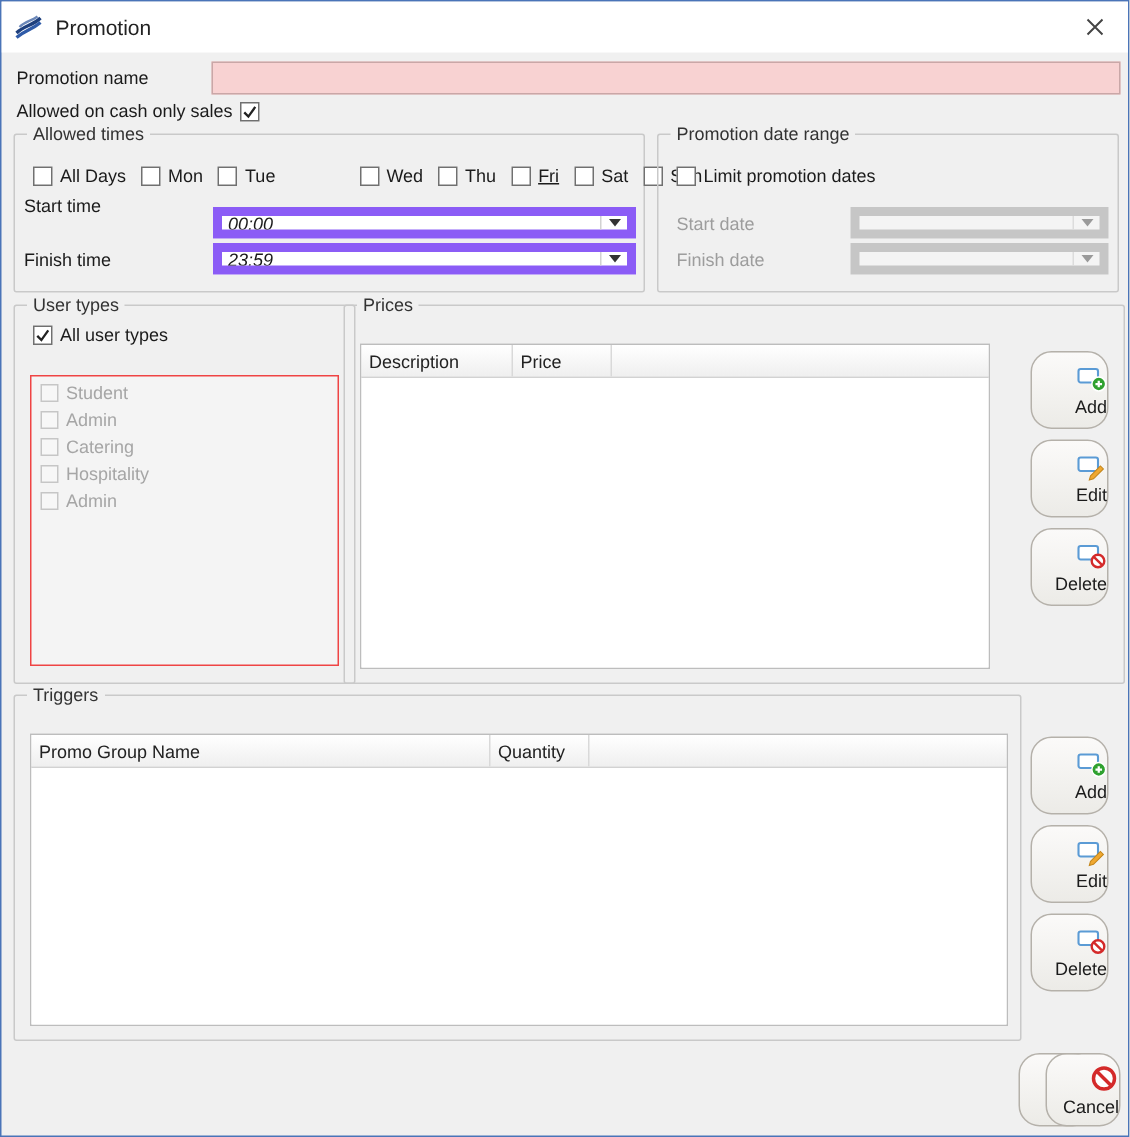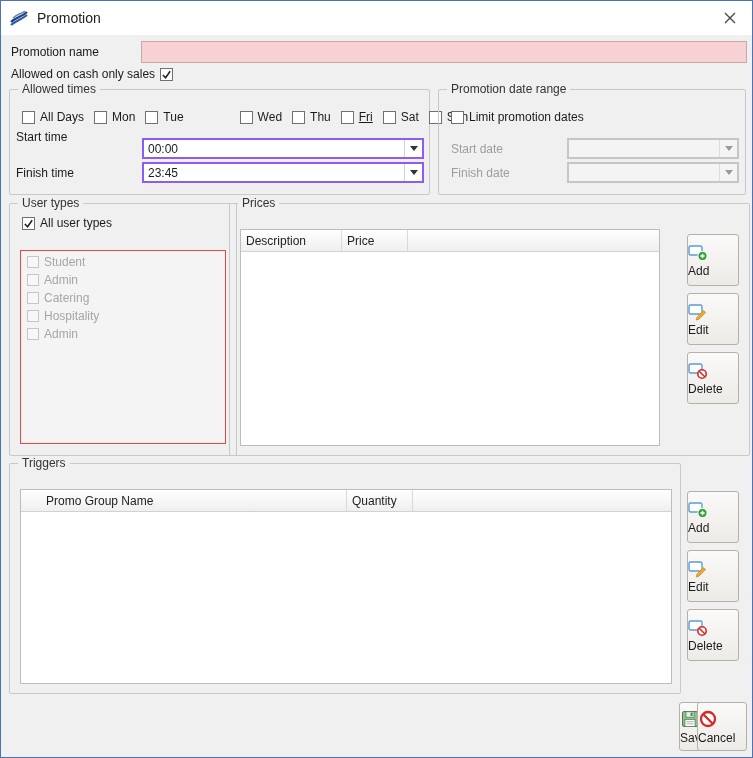--- a/index.html
+++ b/index.html
@@ -21,42 +21,42 @@
   .cb svg { display:none; }
   .cb.checked svg { display:block; }
   .cb.disabled { border-color:#c6c6c6; background:#f7f7f7; }
   .cbrow { position:absolute; display:flex; align-items:center; gap:5px; white-space:nowrap; cursor:default; }
 
   .group { position:absolute; border:1px solid #c9c9c9; border-radius:2px; box-sizing:border-box; }
   .group-label { position:absolute; top:-8px; left:8px; background:#f0f0f0; padding:0 4px; line-height:14px; color:#333; white-space:nowrap; }
 
   .textinput { position:absolute; box-sizing:border-box; height:22px; border:1px solid #c9a7a7; background:#f8d2d2; padding:0 4px; font-family:"Liberation Sans",sans-serif; font-size:12px; outline:none; }
 
-  .combo { position:absolute; box-sizing:border-box; height:21px; background:#fff; border:2px solid #8b5cf6; display:flex; align-items:stretch; }
+  .combo { position:absolute; box-sizing:border-box; height:21px; background:#fff; border:6px solid #8b5cf6; display:flex; align-items:stretch;font-style:italic; }
   .combo .val { flex:1; display:flex; align-items:center; padding-left:4px; overflow:hidden; }
   .combo .dd { width:17px; display:flex; align-items:center; justify-content:center; border-left:1px solid #d2d2d2; cursor:pointer; }
   .combo .dd::after { content:""; width:0; height:0; border-left:4px solid transparent; border-right:4px solid transparent; border-top:5px solid #333; }
   .combo.disabled { background:#f4f4f4; border-color:#c6c6c6; }
   .combo.disabled .dd { border-left-color:#dcdcdc; }
   .combo.disabled .dd::after { border-top-color:#9a9a9a; }
 
   .listbox { position:absolute; box-sizing:border-box; background:#f4f4f4; border:1px solid #ef4444; padding:2px 0; overflow:hidden; }
   .ut-item { display:flex; align-items:center; gap:5px; padding:2px 6px; color:#a6a6a6; }
   .ut-item .cb { width:12px; height:12px; }
 
   .table { position:absolute; box-sizing:border-box; background:#fff; border:1px solid #bdbdbd; display:flex; flex-direction:column; }
   .thead { display:flex; height:21px; flex:0 0 21px; background:linear-gradient(#ffffff,#efefef); border-bottom:1px solid #d2d2d2; color:#222; }
   .th { box-sizing:border-box; display:flex; align-items:center; padding:0 5px; border-right:1px solid #d9d9d9; overflow:hidden; white-space:nowrap; }
   .th.fill { flex:1; border-right:none; }
   .tbody { flex:1; background:#fff; }
 
   .side-btn, .foot-btn {
-    position:absolute; box-sizing:border-box; border:1px solid #b5b1aa; border-radius:3px;
+    position:absolute; box-sizing:border-box; border:1px solid #b5b1aa; border-radius:14px;
     background:linear-gradient(#fbfaf9,#ecebe7);
-    display:flex; flex-direction:column; align-items:flex-start; justify-content:center; gap:2px;
+    display:flex; flex-direction:column; align-items:flex-end; justify-content:center; gap:2px;
     font-size:12px; color:#1b1b1b; cursor:pointer;
   }
   .side-btn { width:52px; height:52px; }
   .foot-btn { width:50px; height:49px; }
 </style>
 </head>
 <body>
 
 <div class="window">
 
@@ -127,21 +127,21 @@
     </div>
 
     <span class="lbl" style="left:6px; top:40px;">Start time</span>
     <div class="combo" style="left:132px; top:48px; width:282px;">
       <span class="val">00:00</span>
       <span class="dd"></span>
     </div>
 
     <span class="lbl" style="left:6px; top:76px;">Finish time</span>
     <div class="combo" style="left:132px; top:72px; width:282px;">
-      <span class="val">23:45</span>
+      <span class="val">23:59</span>
       <span class="dd"></span>
     </div>
   </div>
 
   <div class="group" style="left:437px; top:88px; width:308px; height:106px;">
     <span class="group-label">Promotion date range</span>
 
     <span class="cbrow" style="left:12px; top:20px;">
       <span class="cb"></span>
       <span>Limit promotion dates</span>
@@ -229,21 +229,21 @@
       <circle cx="14" cy="14" r="4.2" fill="#fff" stroke="#d42a2a" stroke-width="1.6"></circle>
       <line x1="11.2" y1="11.2" x2="16.8" y2="16.8" stroke="#d42a2a" stroke-width="1.6"></line>
     </svg>
     <span>Delete</span>
   </div>
 
   <div class="group" style="left:8px; top:462px; width:672px; height:231px;">
     <span class="group-label">Triggers</span>
     <div class="table" style="left:10px; top:25px; width:652px; height:195px;">
       <div class="thead">
-        <span class="th" style="width:306px;margin-left:20px;">Promo Group Name</span>
+        <span class="th" style="width:306px;">Promo Group Name</span>
         <span class="th" style="width:66px;">Quantity</span>
         <span class="th fill"></span>
       </div>
       <div class="tbody"></div>
     </div>
   </div>
 
   <div class="side-btn" style="left:686px; top:490px;">
     <svg width="20" height="20" viewBox="0 0 20 20">
       <rect x="1" y="4" width="13" height="9" rx="1.5" fill="#fff" stroke="#5b9bd5" stroke-width="1.4"></rect>

